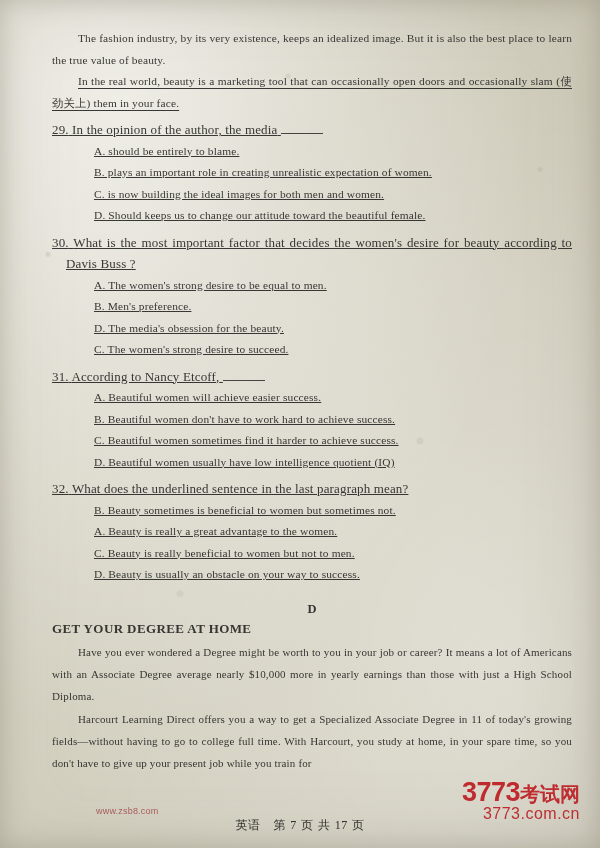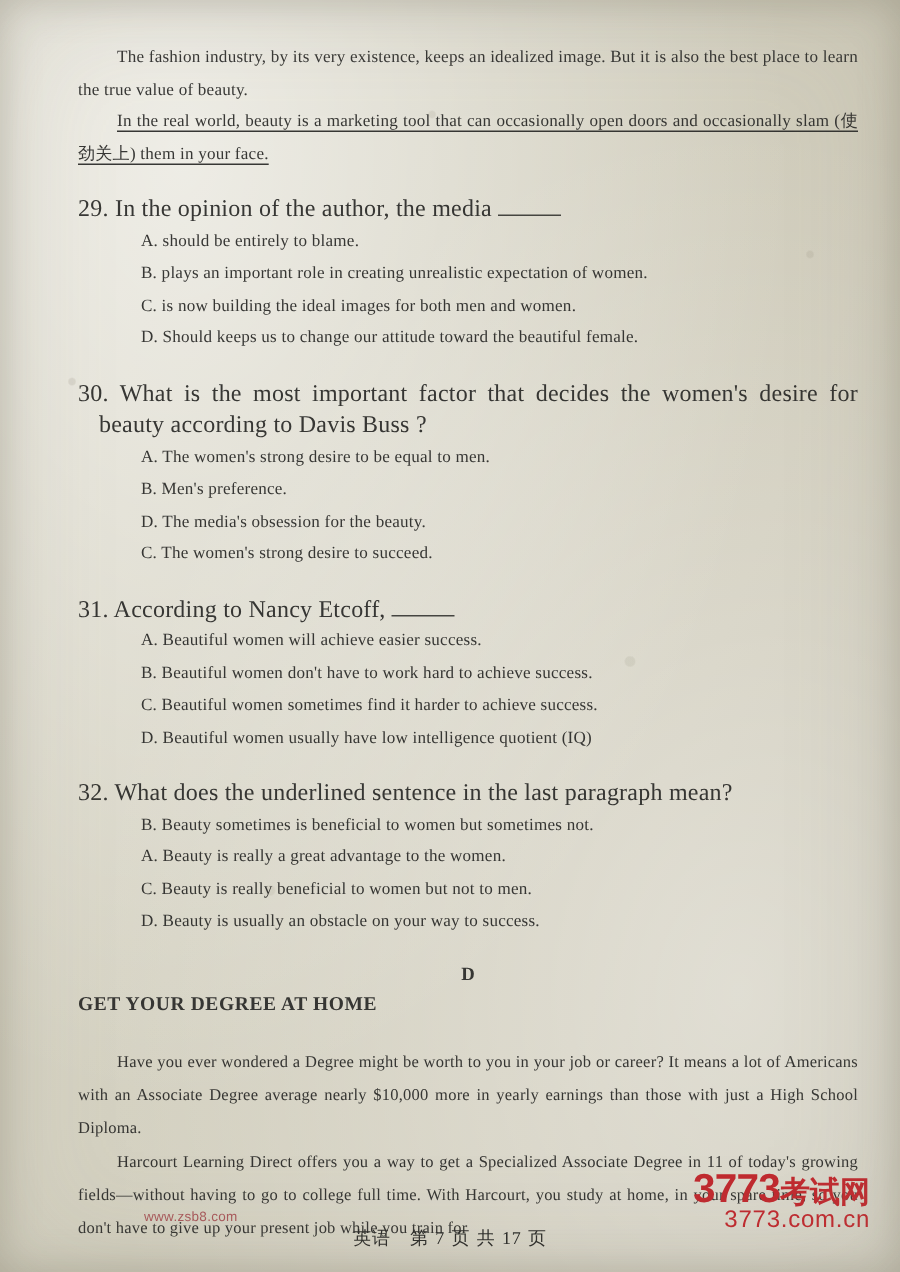--- a/index.html
+++ b/index.html
@@ -63,51 +63,53 @@
     letter-spacing: 0.15px;
     text-align: justify;
   }
   .indent { text-indent: 26px; }
   .underline {
     text-decoration: underline;
     text-decoration-thickness: 0.6px;
     text-underline-offset: 2.5px;
   }
   .q {
-    margin-top: 15px;
+    margin-top: 5px;
     padding-left: 14px;
     text-indent: -14px;
-    font-size: 16px;
+    font-size: 13px;
     line-height: 21.5px;
+    text-decoration: underline;
   }
   .opt {
     padding-left: 42px;
     font-size: 11.4px;
     line-height: 21.5px;
+    text-decoration: underline;
   }
   .blank {
     display: inline-block;
     border-bottom: 1px solid #3a3a36;
     width: 42px;
     height: 10px;
     vertical-align: baseline;
   }
   .section-letter {
     text-align: center;
     font-weight: bold;
     font-size: 12.5px;
     margin-top: 16px;
     margin-bottom: 4px;
   }
   .heading {
     font-weight: bold;
     font-size: 13px;
     letter-spacing: 0.4px;
     margin-top: 2px;
-    margin-bottom: 20px;
+    margin-bottom: 4px;
   }
   .body-p {
     margin-top: 1px;
     font-size: 11px;
     line-height: 22px;
     text-align: justify;
     text-indent: 26px;
   }
   .footer {
     position: absolute;

